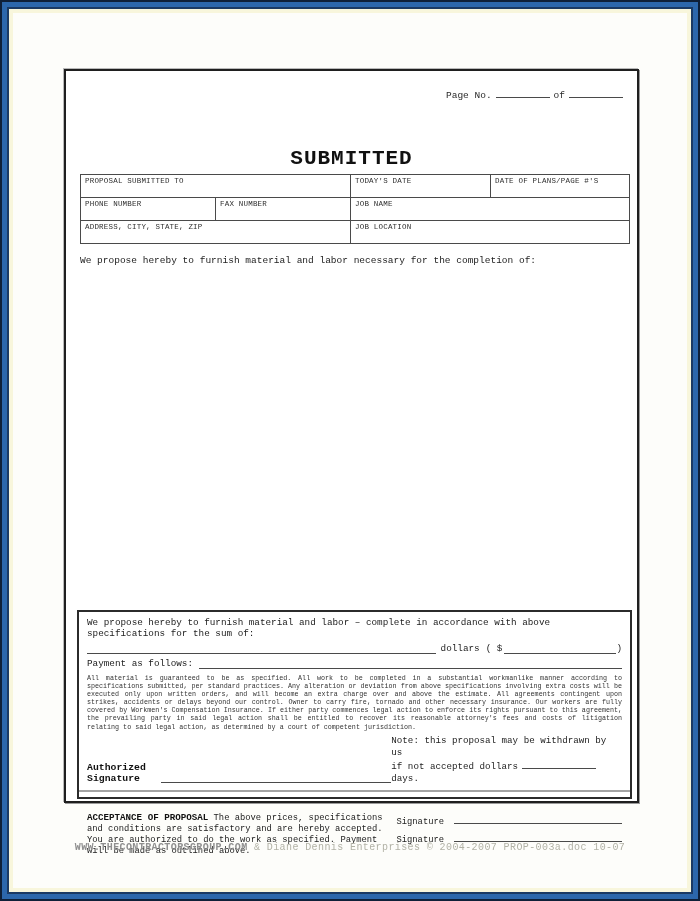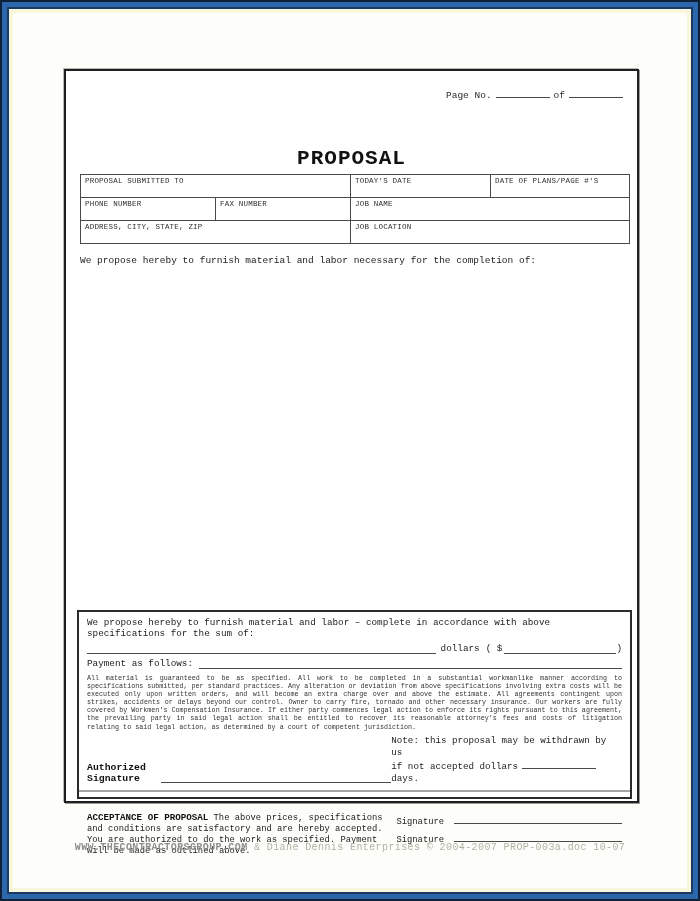--- a/index.html
+++ b/index.html
@@ -138,21 +138,21 @@
   <div class="frame-blue"></div>
   <div class="frame-navy"></div>
   <div class="frame-cream"></div>
 
   <div class="page">
 
     <div class="pageno">
       <span>Page No.</span><span class="fill"></span><span>of</span><span class="fill"></span>
     </div>
 
-    <div class="title">PROPOSAL</div>
+    <div class="title">SUBMITTED</div>
 
     <table class="htable">
       <tbody>
           <tr>
         <td colspan="2" style="width:270px"><span>PROPOSAL SUBMITTED TO</span></td>
         <td style="width:140px"><span>TODAY'S DATE</span></td>
         <td style="width:139px"><span>DATE OF PLANS/PAGE #'S</span></td>
       </tr>
       <tr>
         <td style="width:129px"><span>PHONE NUMBER</span></td>

